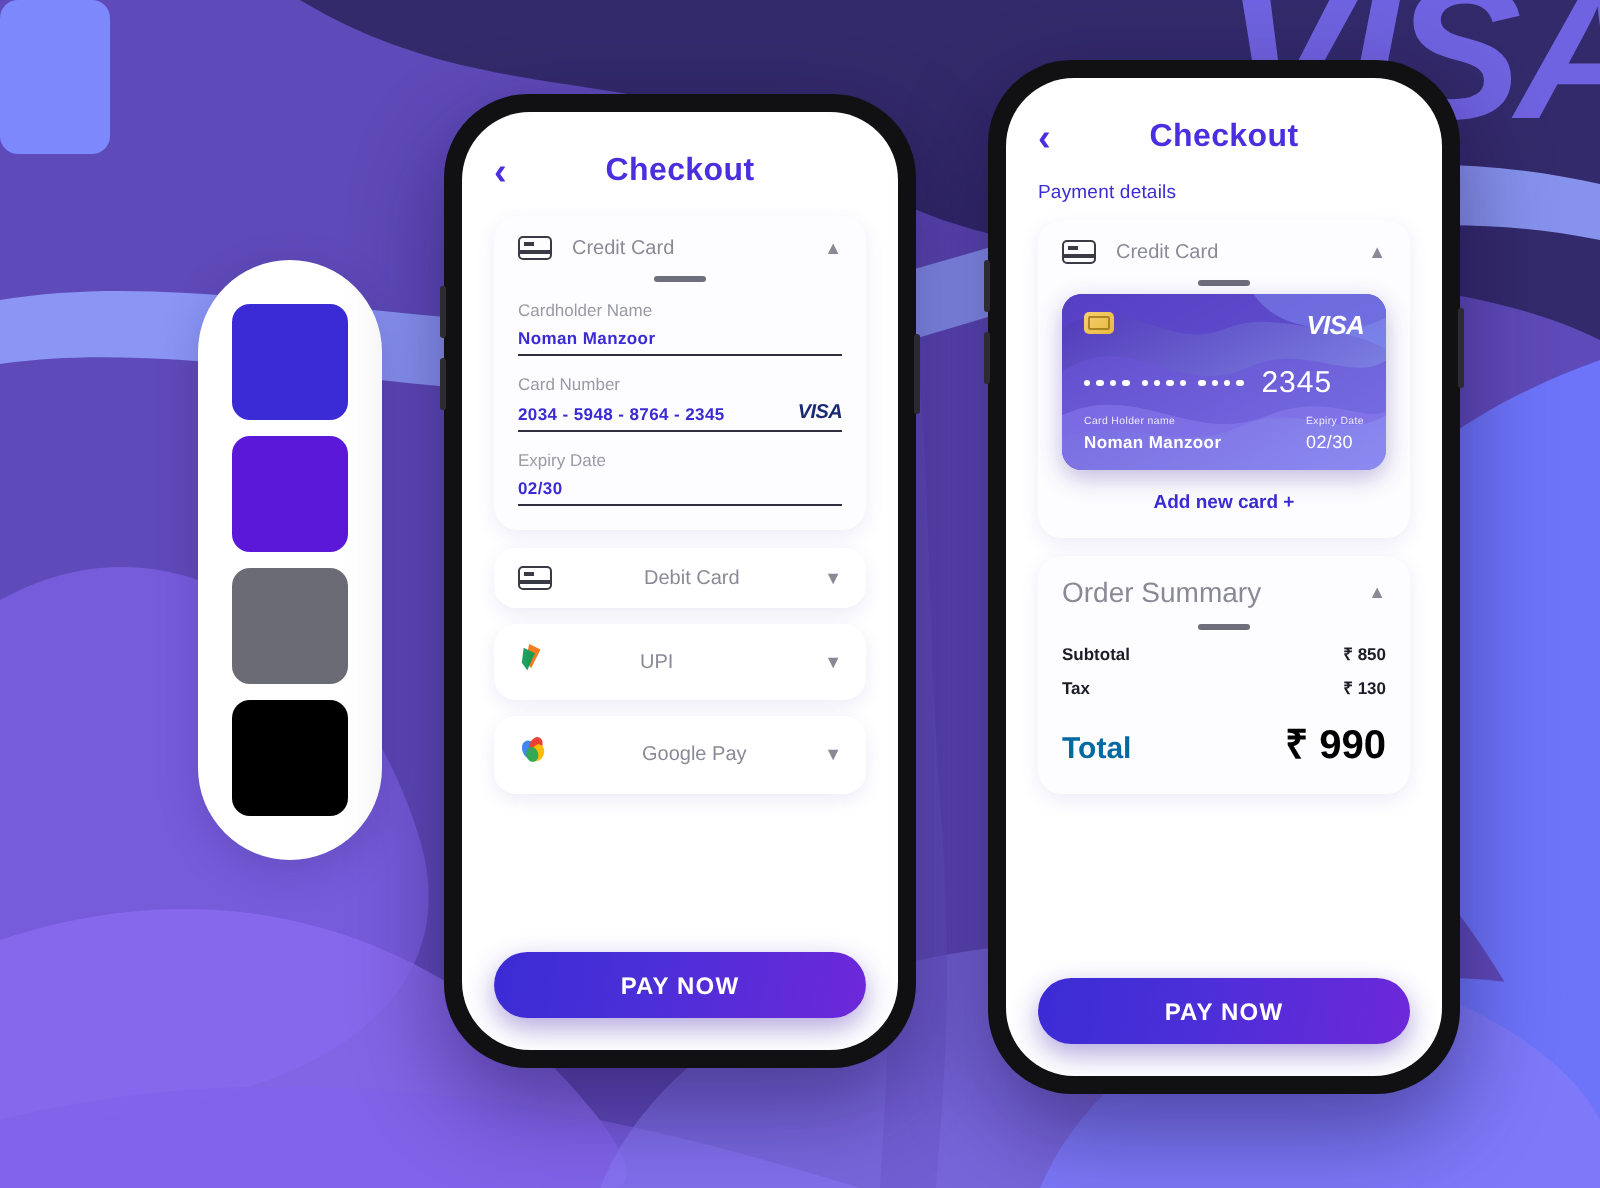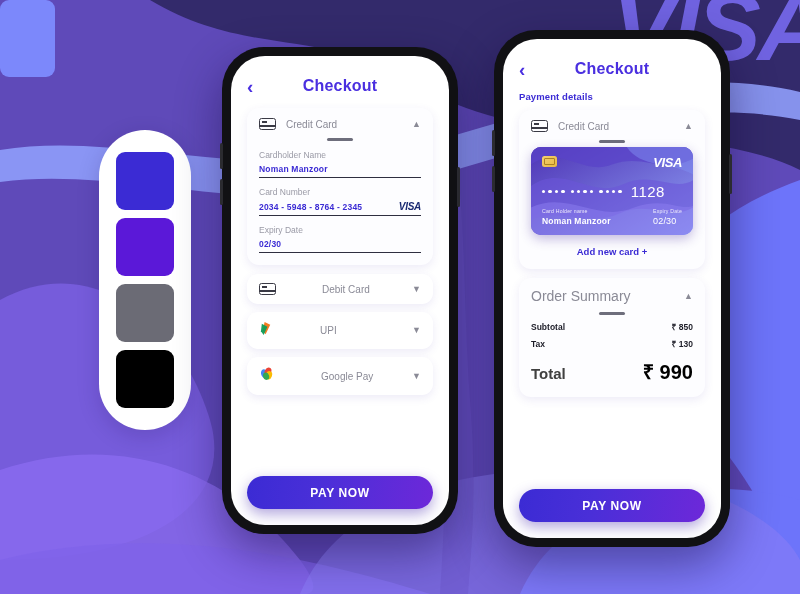--- a/index.html
+++ b/index.html
@@ -68,21 +68,21 @@
     font-size:19px; color:#4a2fe0; font-weight:bold;
     line-height:1; cursor:pointer; width:18px;
   }
   .title {
     position:absolute; left:0; right:0; text-align:center;
     font-size:16px; font-weight:bold; color:#4a2fe0;
     letter-spacing:.2px;
   }
 
   .section-label {
-    font-size:9.5px; font-weight:bold; color:#3b2bd4;
+    font-size:9.5px; font-weight:normal; color:#3b2bd4;
     margin-bottom:8px; letter-spacing:.1px;
   }
 
   .card-box {
     background:#fdfdff; border-radius:12px;
     box-shadow:0 3px 10px rgba(80,60,180,.10);
     padding:10px 12px 12px;
     margin-bottom:9px;
   }
 
@@ -192,21 +192,21 @@
   
   .os-title { text-align:left; font-size:14px; color:#8a8a96; flex:1; }
   .os-line {
     display:flex; justify-content:space-between; align-items:center;
     font-size:8.5px; font-weight:bold; color:#1d1d28; margin-top:6px;
   }
   .os-total {
     display:flex; justify-content:space-between; align-items:baseline;
     margin-top:9px;
   }
-  .os-total .t { font-size:15px; font-weight:bold; color:#404040; }
+  .os-total .t { font-size:15px; font-weight:bold; color:#0369a1; }
   .os-total .v { font-size:20px; font-weight:bold; color:#000000; }
 </style>
 </head>
 <body>
 
 <div class="bg">
   <svg viewBox="0 0 800 594" preserveAspectRatio="none">
     <rect x="0" y="0" width="800" height="594" fill="#5f4ab9"></rect>
     <path d="M150,0 L800,0 L800,170 C700,120 520,150 430,90 C330,25 250,60 150,0 Z" fill="#332a6b"></path>
     <path d="M0,150 C120,130 260,185 400,150 C540,115 660,60 800,92 L800,120 C660,92 540,150 400,185 C260,220 120,165 0,182 Z" fill="#8f9dfb" opacity="0.9"></path>
@@ -361,21 +361,21 @@
                   <i></i>
                   <i></i>
                   <i></i>
                 </span>
               <span class="grp">
                   <i></i>
                   <i></i>
                   <i></i>
                   <i></i>
                 </span>
-              <span class="cc-last">1128</span>
+              <span class="cc-last">2345</span>
             </div>
             <div class="cc-bottom">
               <div>
                 <div class="cc-cap">Card Holder name</div>
                 <div class="cc-val">Noman Manzoor</div>
               </div>
               <div class="cc-exp">
                 <div class="cc-cap">Expiry Date</div>
                 <div class="cc-val">02/30</div>
               </div>

